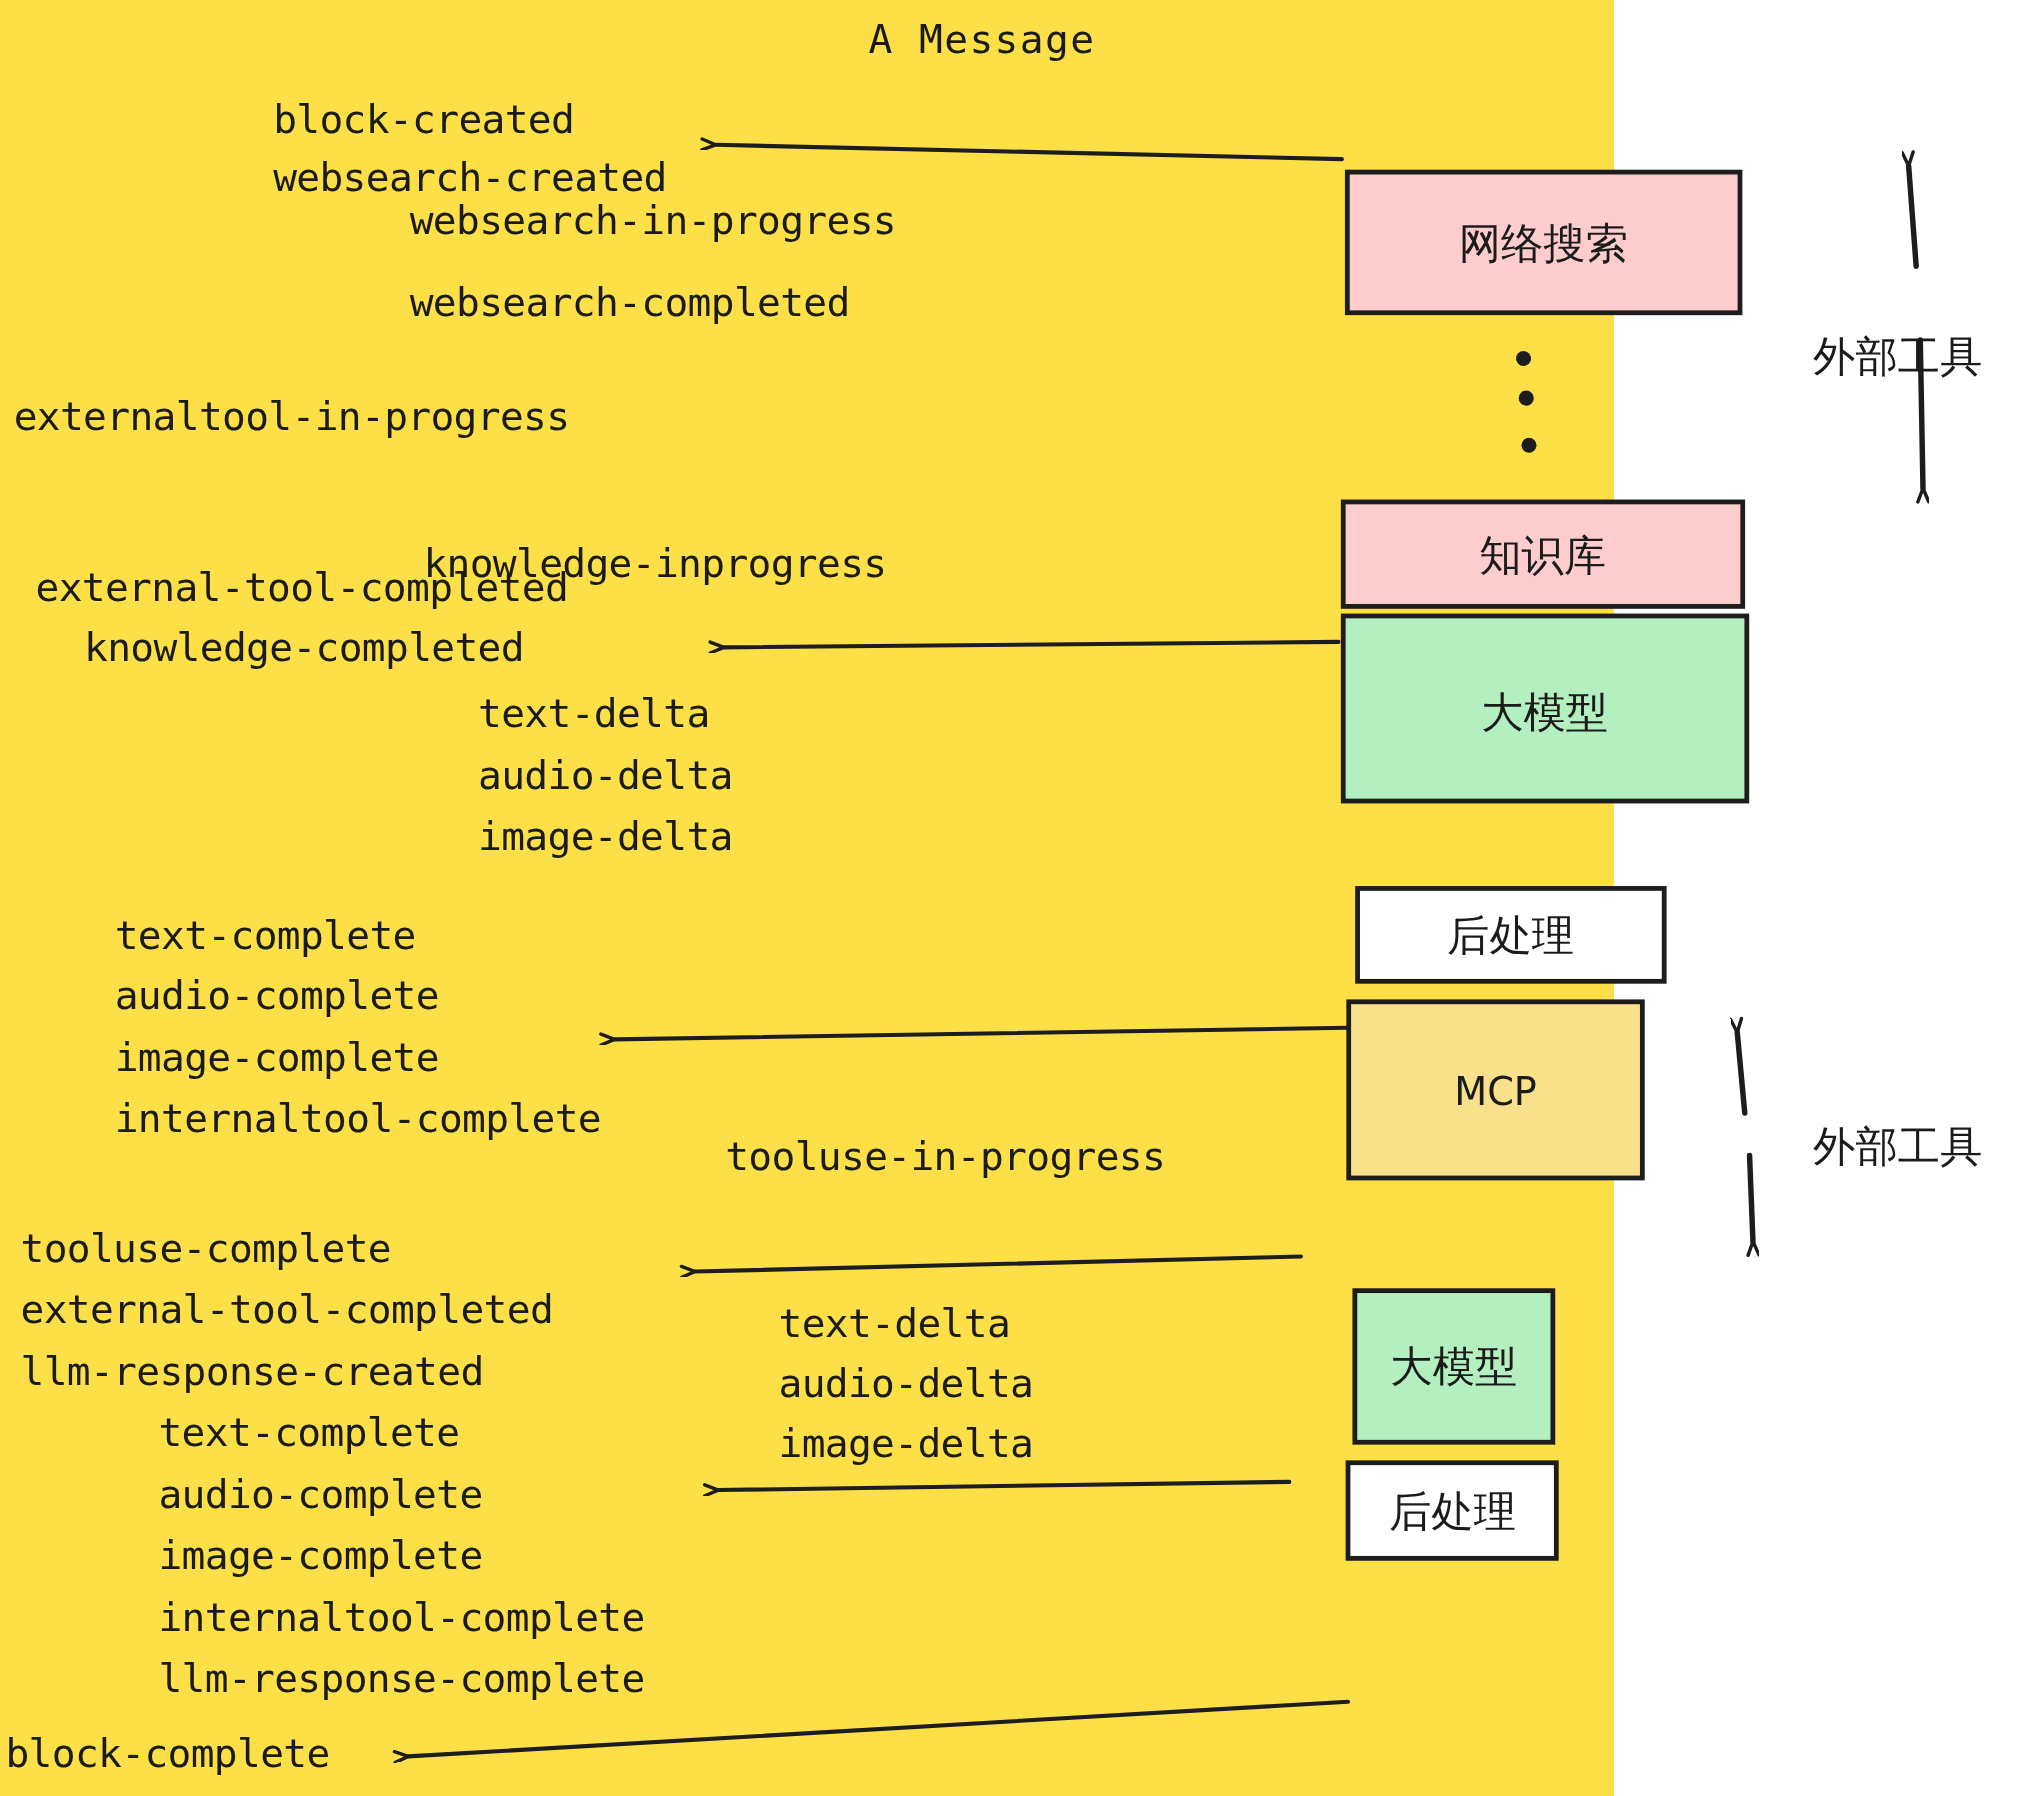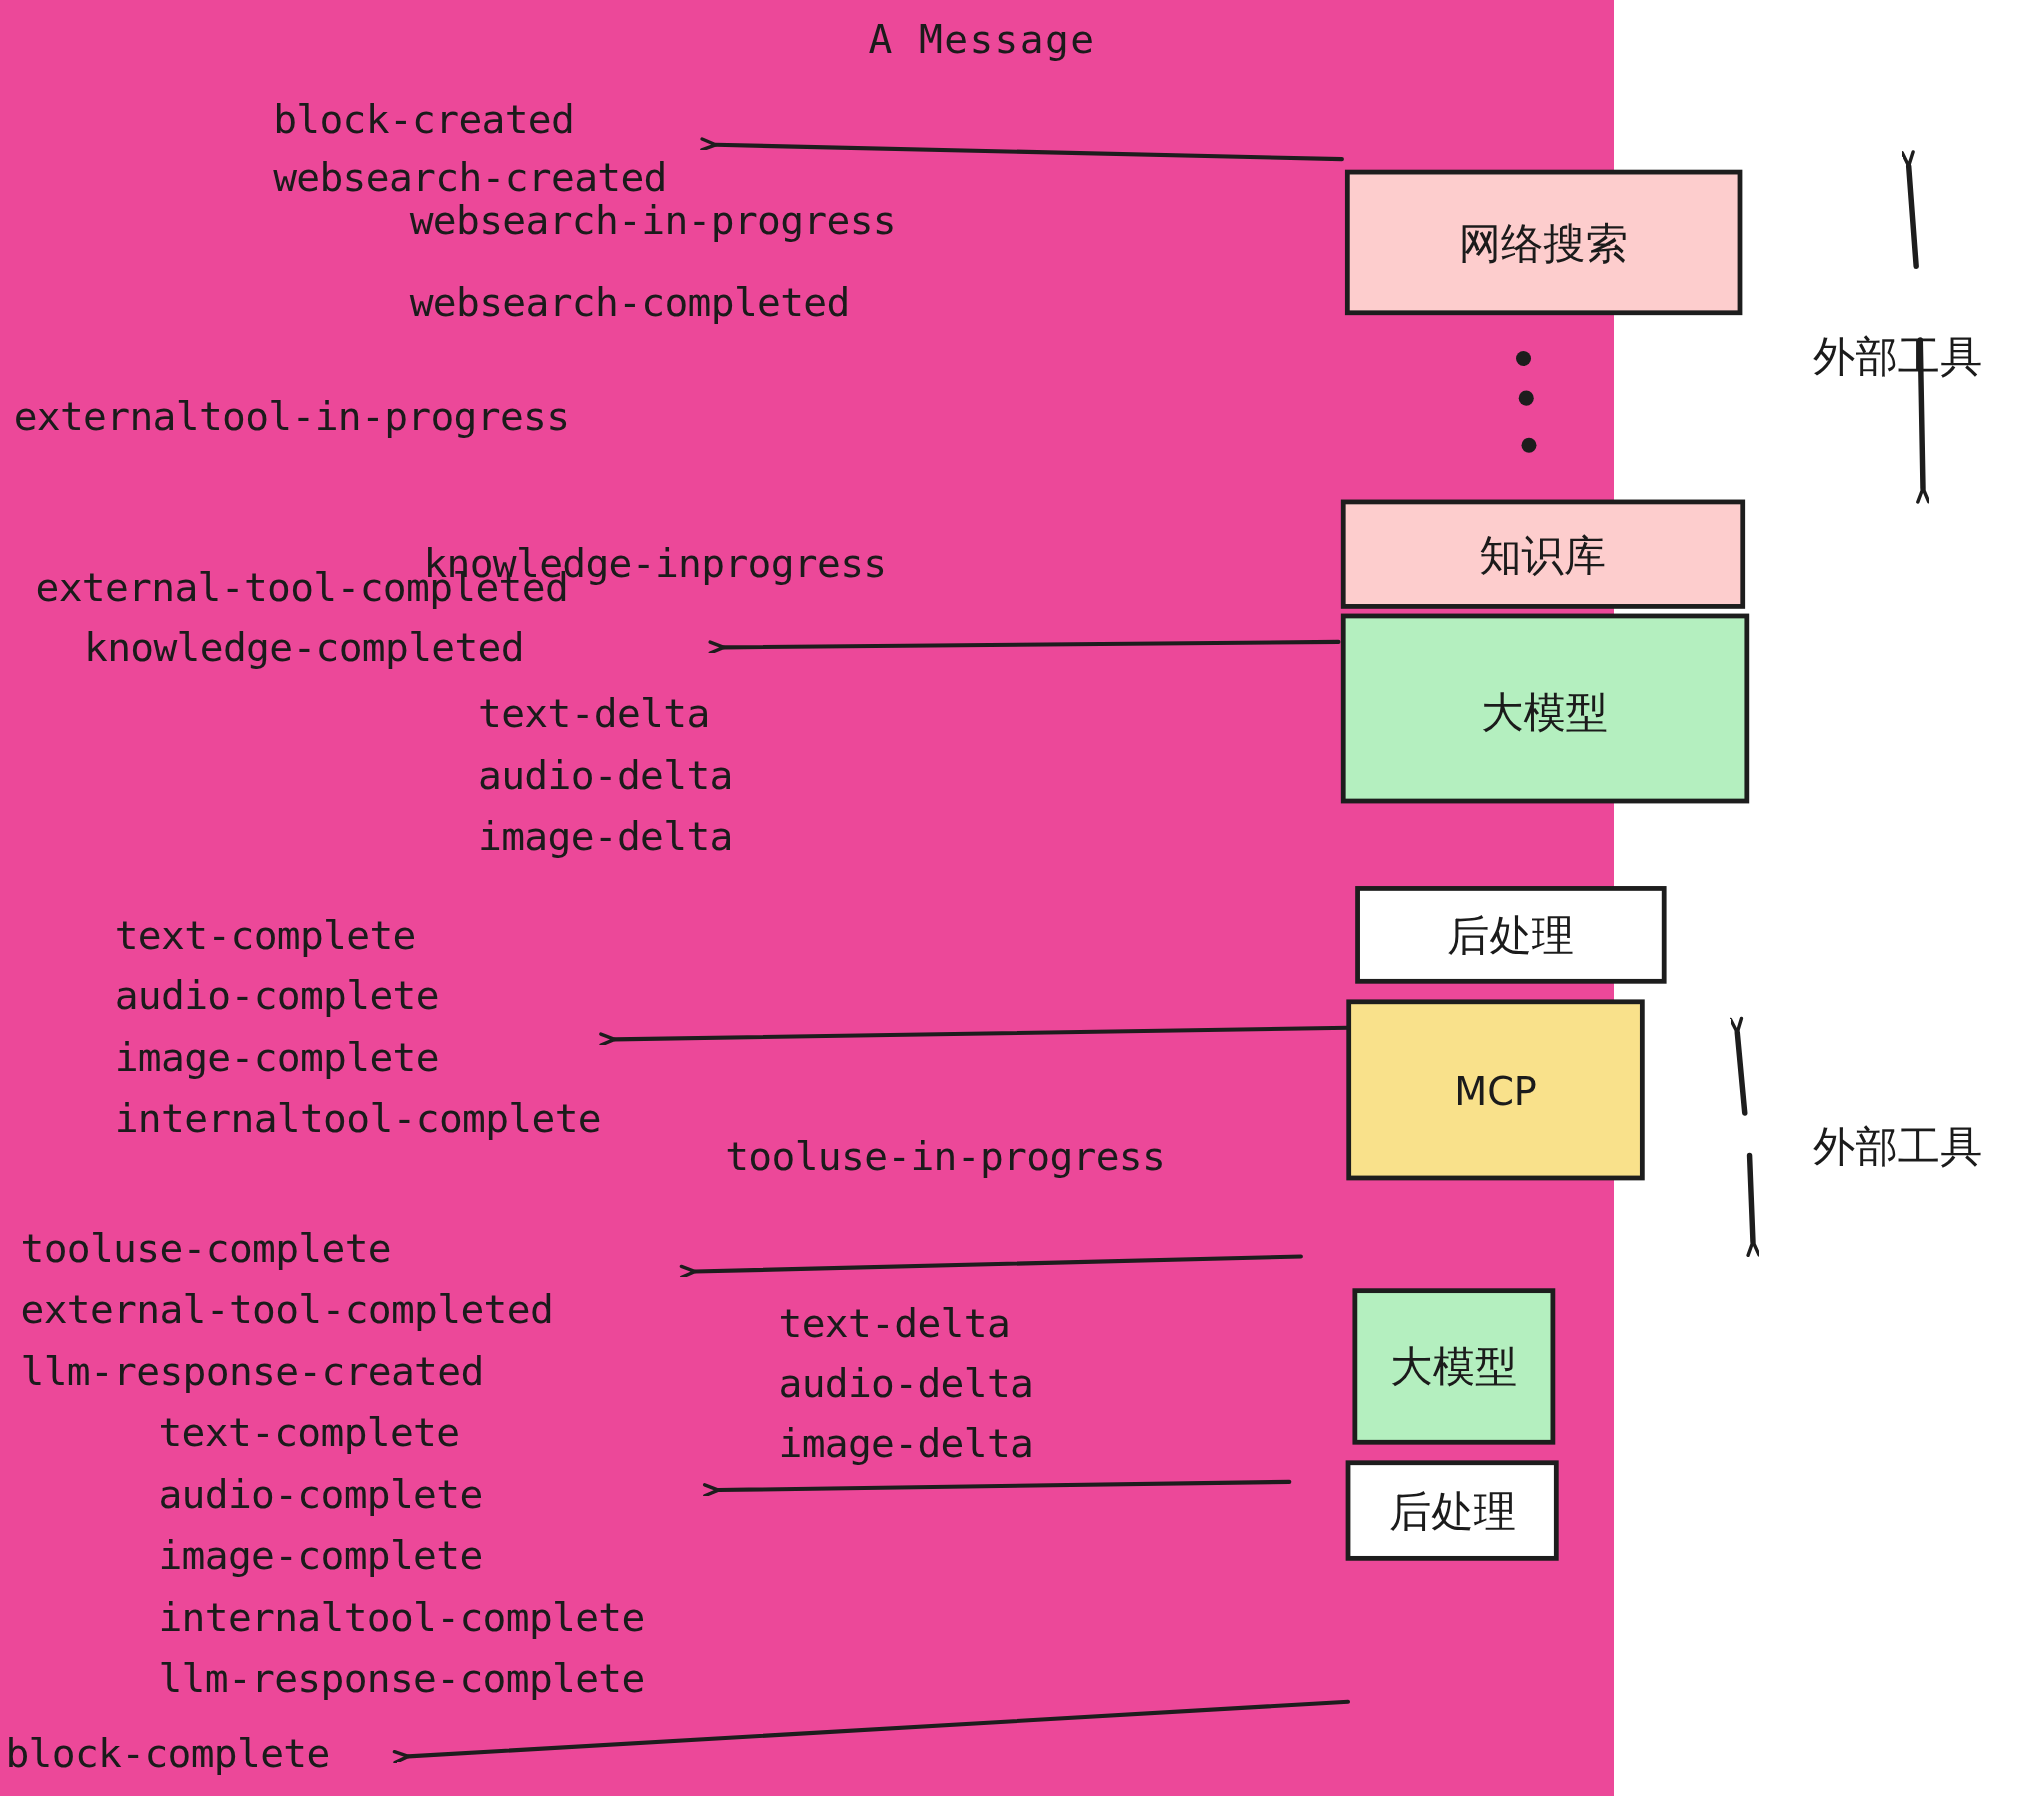--- a/index.html
+++ b/index.html
@@ -1,18 +1,18 @@
 <!DOCTYPE html>
 <html style="font-size:11px"><head>
 <meta charset="utf-8">
 <style>
   html,body{margin:0;padding:0;background:#fff;}
   body{width:2035px;height:1796px;overflow:hidden;
        font-family:"DejaVu Sans Mono", monospace;}
-  #stage{position:relative;width:1614px;height:1796px;background:#ec4899;}
+  #stage{position:relative;width:1614px;height:1796px;background:#fde047;}
   #stage svg{position:absolute;left:0;top:0;}
   .evt{font-family:"DejaVu Sans Mono","Liberation Mono",monospace;
        font-size:58px; fill:#1b1b1b; letter-spacing:-1px;}
   .title{font-family:"DejaVu Sans Mono","Liberation Mono",monospace;
          font-size:58px; fill:#1b1b1b; letter-spacing:2px;}
   .boxlabel{font-family:"DejaVu Sans","Liberation Sans",sans-serif;
             font-size:62px; fill:#1b1b1b;}
   .boxlabel.latin{font-family:"DejaVu Sans","Liberation Sans",sans-serif;font-size:56px;}
   .sidelabel{font-family:"DejaVu Sans","Liberation Sans",sans-serif;
              font-size:62px; fill:#1b1b1b;}

